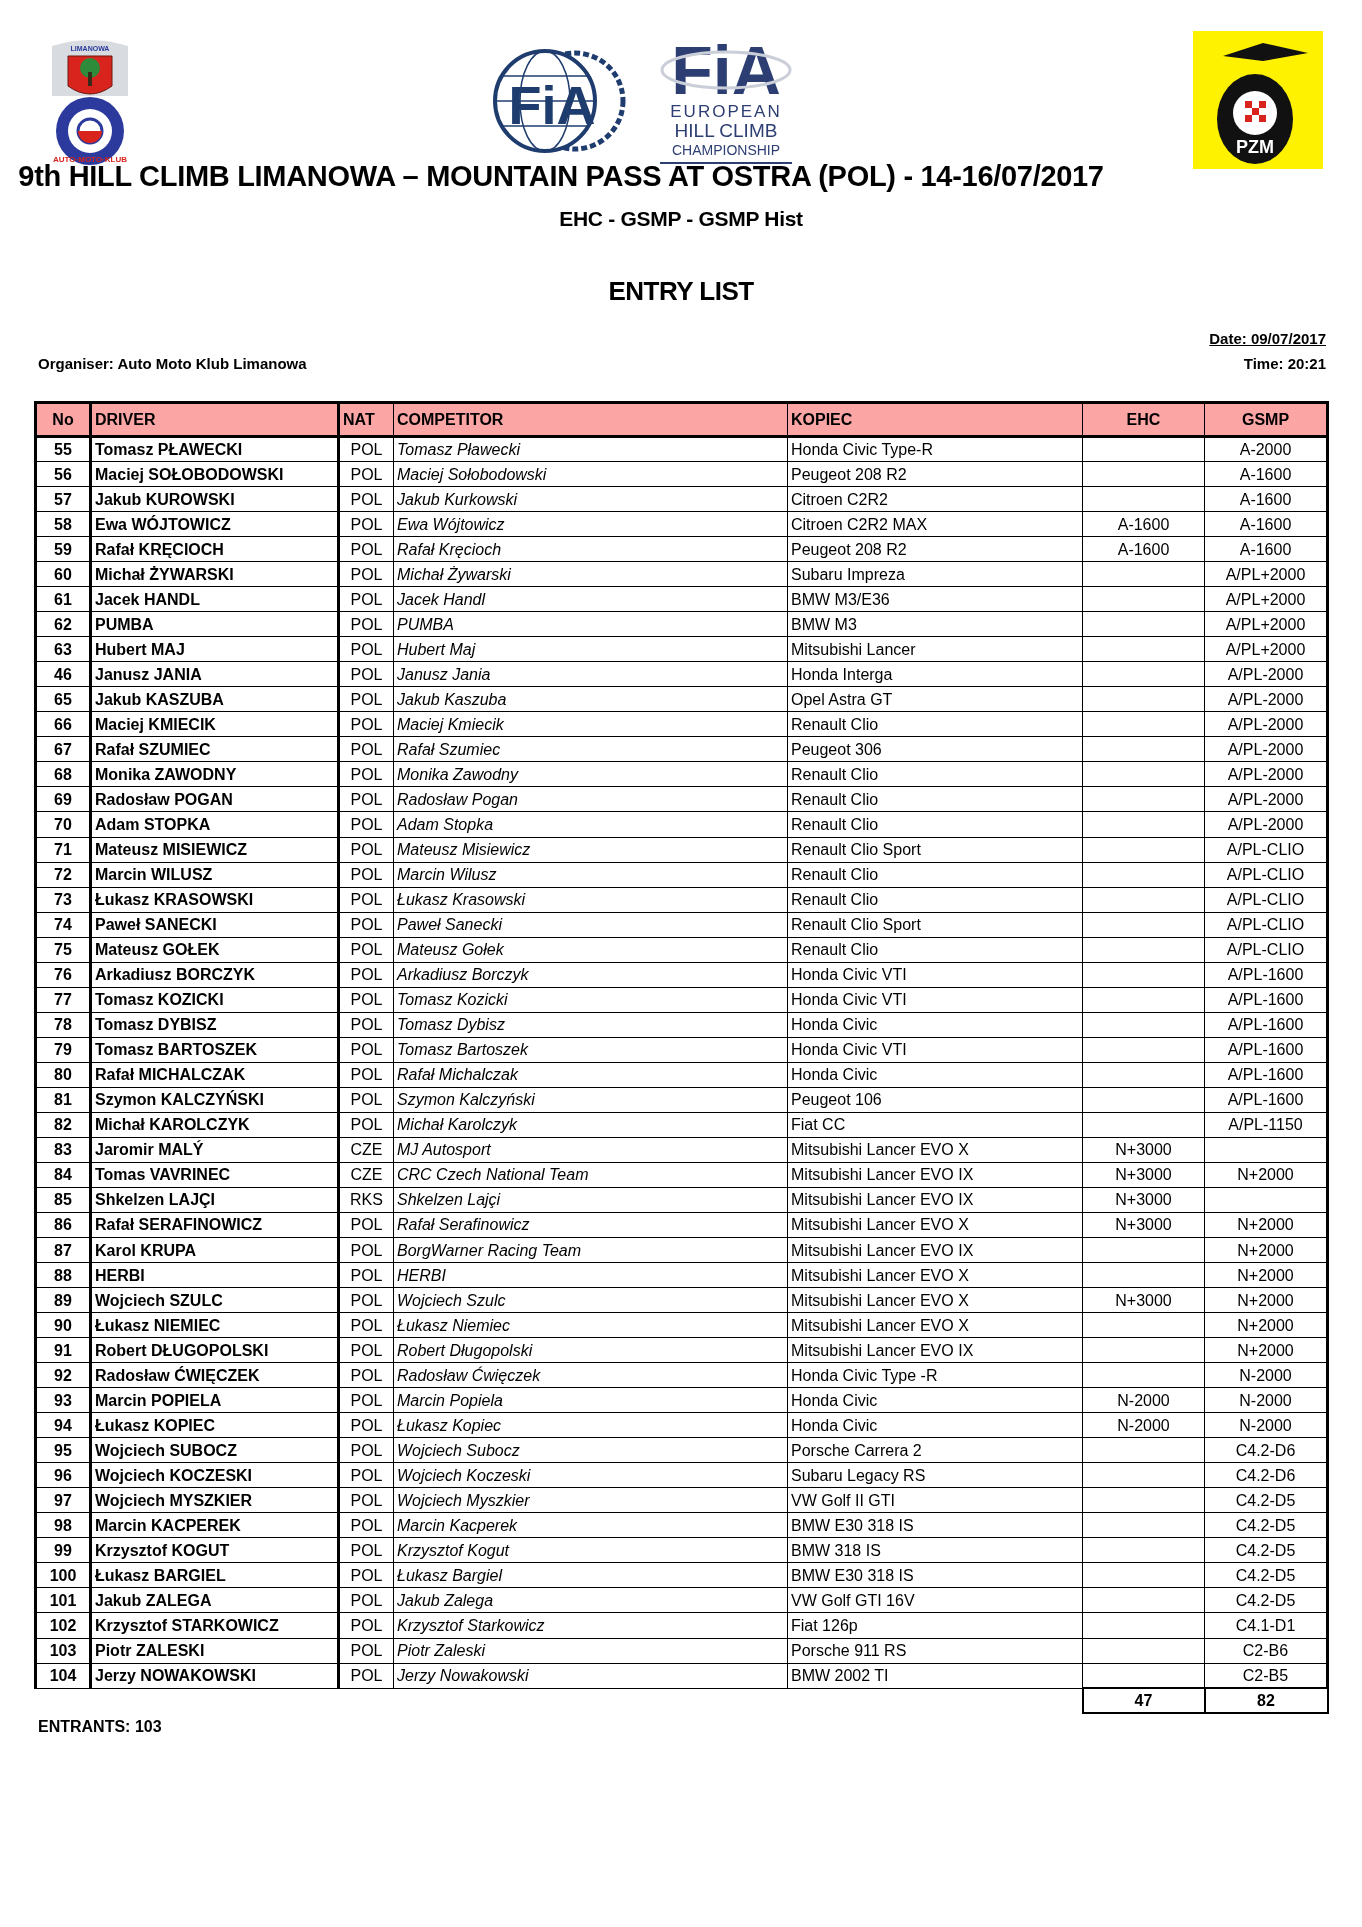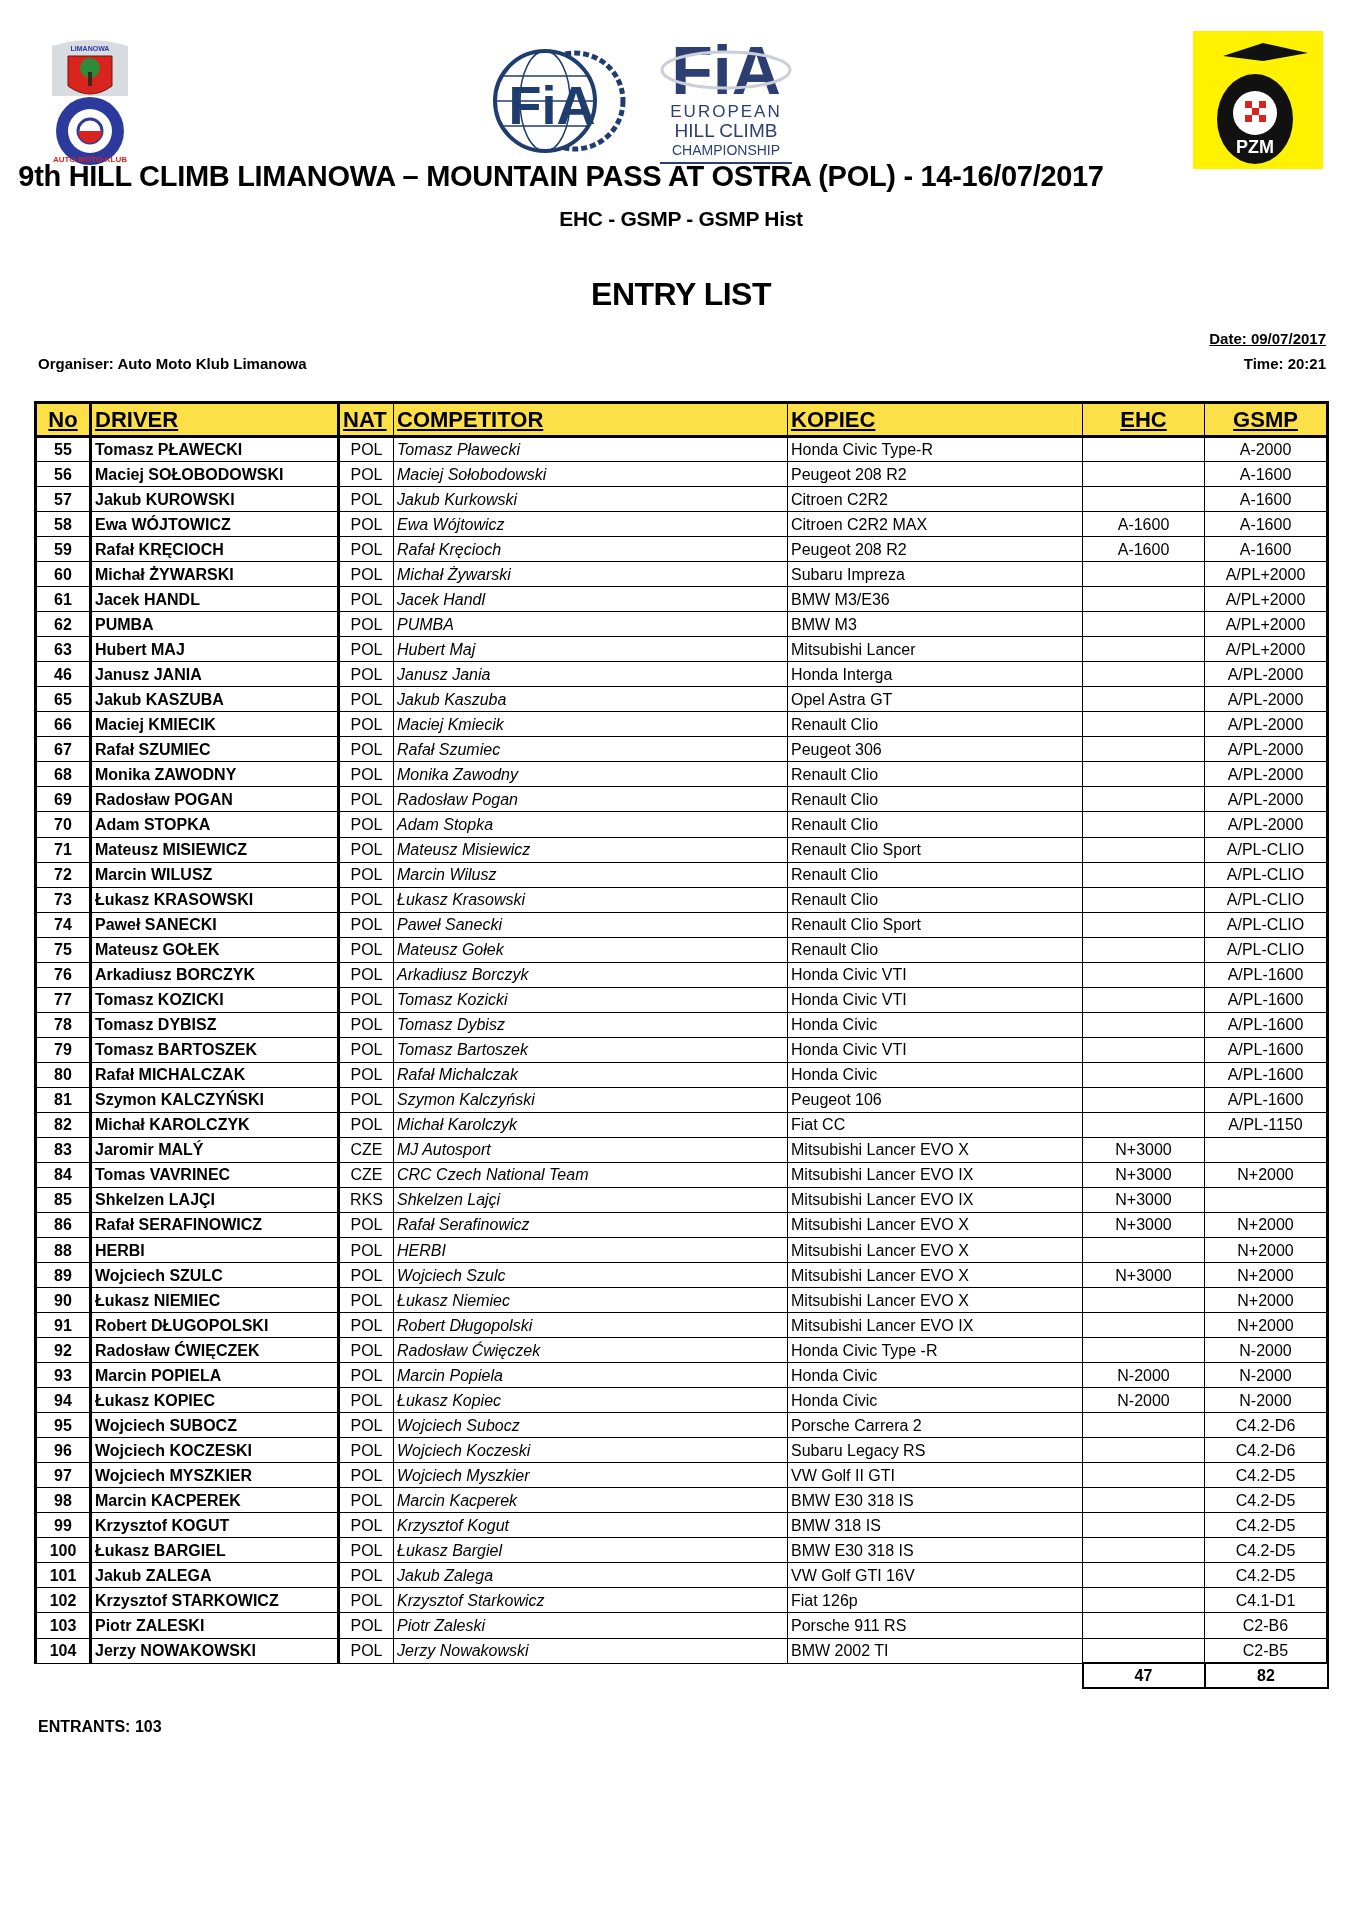--- a/index.html
+++ b/index.html
@@ -9,41 +9,40 @@
   .abs { position: absolute; }
 
   
   #logo-amk { left: 40px; top: 36px; width: 100px; height: 130px; }
   #logo-fia { left: 490px; top: 46px; width: 140px; height: 110px; }
   #logo-ehc { left: 652px; top: 32px; width: 148px; height: 135px; }
   #logo-pzm { left: 1193px; top: 31px; width: 130px; height: 171px; }
 
   .title1 { left: 0; width: 1122px; top: 160px; text-align: center; font-weight: bold; font-size: 29px; letter-spacing: -0.3px; }
   .title2 { left: 0; width: 1362px; top: 207px; text-align: center; font-weight: bold; font-size: 21px; letter-spacing: -0.3px; }
-  .title3 { left: 0; width: 1362px; top: 276px; text-align: center; font-weight: bold; font-size: 32px; letter-spacing: -0.5px; }
+  .title3 { left: 0; width: 1362px; top: 276px; text-align: center; font-weight: bold; font-size: 26px; letter-spacing: -0.5px; }
 
   .organiser { left: 38px; top: 355px; font-weight: bold; font-size: 15px; }
   .date { right: 36px; top: 330px; font-weight: bold; font-size: 15px; text-align: left; text-decoration: underline; }
   .time { right: 36px; top: 355px; font-weight: bold; font-size: 15px; text-align: right; }
 
   
   #entry-table {
     position: absolute; left: 34px; top: 401px;
     border-collapse: collapse; table-layout: fixed;
     font-size: 16px;
   }
   #entry-table th, #entry-table td {
     border: 1px solid #000; height: 25.04px; line-height: 23px;
     white-space: nowrap; overflow: hidden; padding: 0 3px;
   }
   #entry-table thead th {
-    background: #fde047; height: 34px; font-size: 22px; font-weight: bold;
+    background: #fca5a5; height: 34px; font-size: 16px; font-weight: bold;
     border-top: 3px solid #000; border-bottom: 3px solid #000;
     text-align: left;
-    text-decoration: underline;
   }
   #entry-table thead th.c { text-align: center; }
   #entry-table thead th:first-child { border-left: 3px solid #000; }
   #entry-table thead th:last-child { border-right: 3px solid #000; }
 
   td.no { text-align: center; font-weight: bold; border-left: 3px solid #000 !important; }
   td.drv { font-weight: bold; border-left: 3px solid #000 !important; }
   td.nat { text-align: center; border-left: 3px solid #000 !important; }
   td.comp { font-style: italic; }
   td.veh { }
@@ -426,20 +425,29 @@
       <tr>
         <td class="no">86</td>
         <td class="drv">Rafał SERAFINOWICZ</td>
         <td class="nat">POL</td>
         <td class="comp">Rafał Serafinowicz</td>
         <td class="veh">Mitsubishi Lancer EVO X</td>
         <td class="ehc">N+3000</td>
         <td class="gsmp">N+2000</td>
       </tr>
       <tr>
+        <td class="no">87</td>
+        <td class="drv">Karol KRUPA</td>
+        <td class="nat">POL</td>
+        <td class="comp">BorgWarner Racing Team</td>
+        <td class="veh">Mitsubishi Lancer EVO IX</td>
+        <td class="ehc"></td>
+        <td class="gsmp">N+2000</td>
+      </tr>
+      <tr>
         <td class="no">88</td>
         <td class="drv">HERBI</td>
         <td class="nat">POL</td>
         <td class="comp">HERBI</td>
         <td class="veh">Mitsubishi Lancer EVO X</td>
         <td class="ehc"></td>
         <td class="gsmp">N+2000</td>
       </tr>
       <tr>
         <td class="no">89</td>

